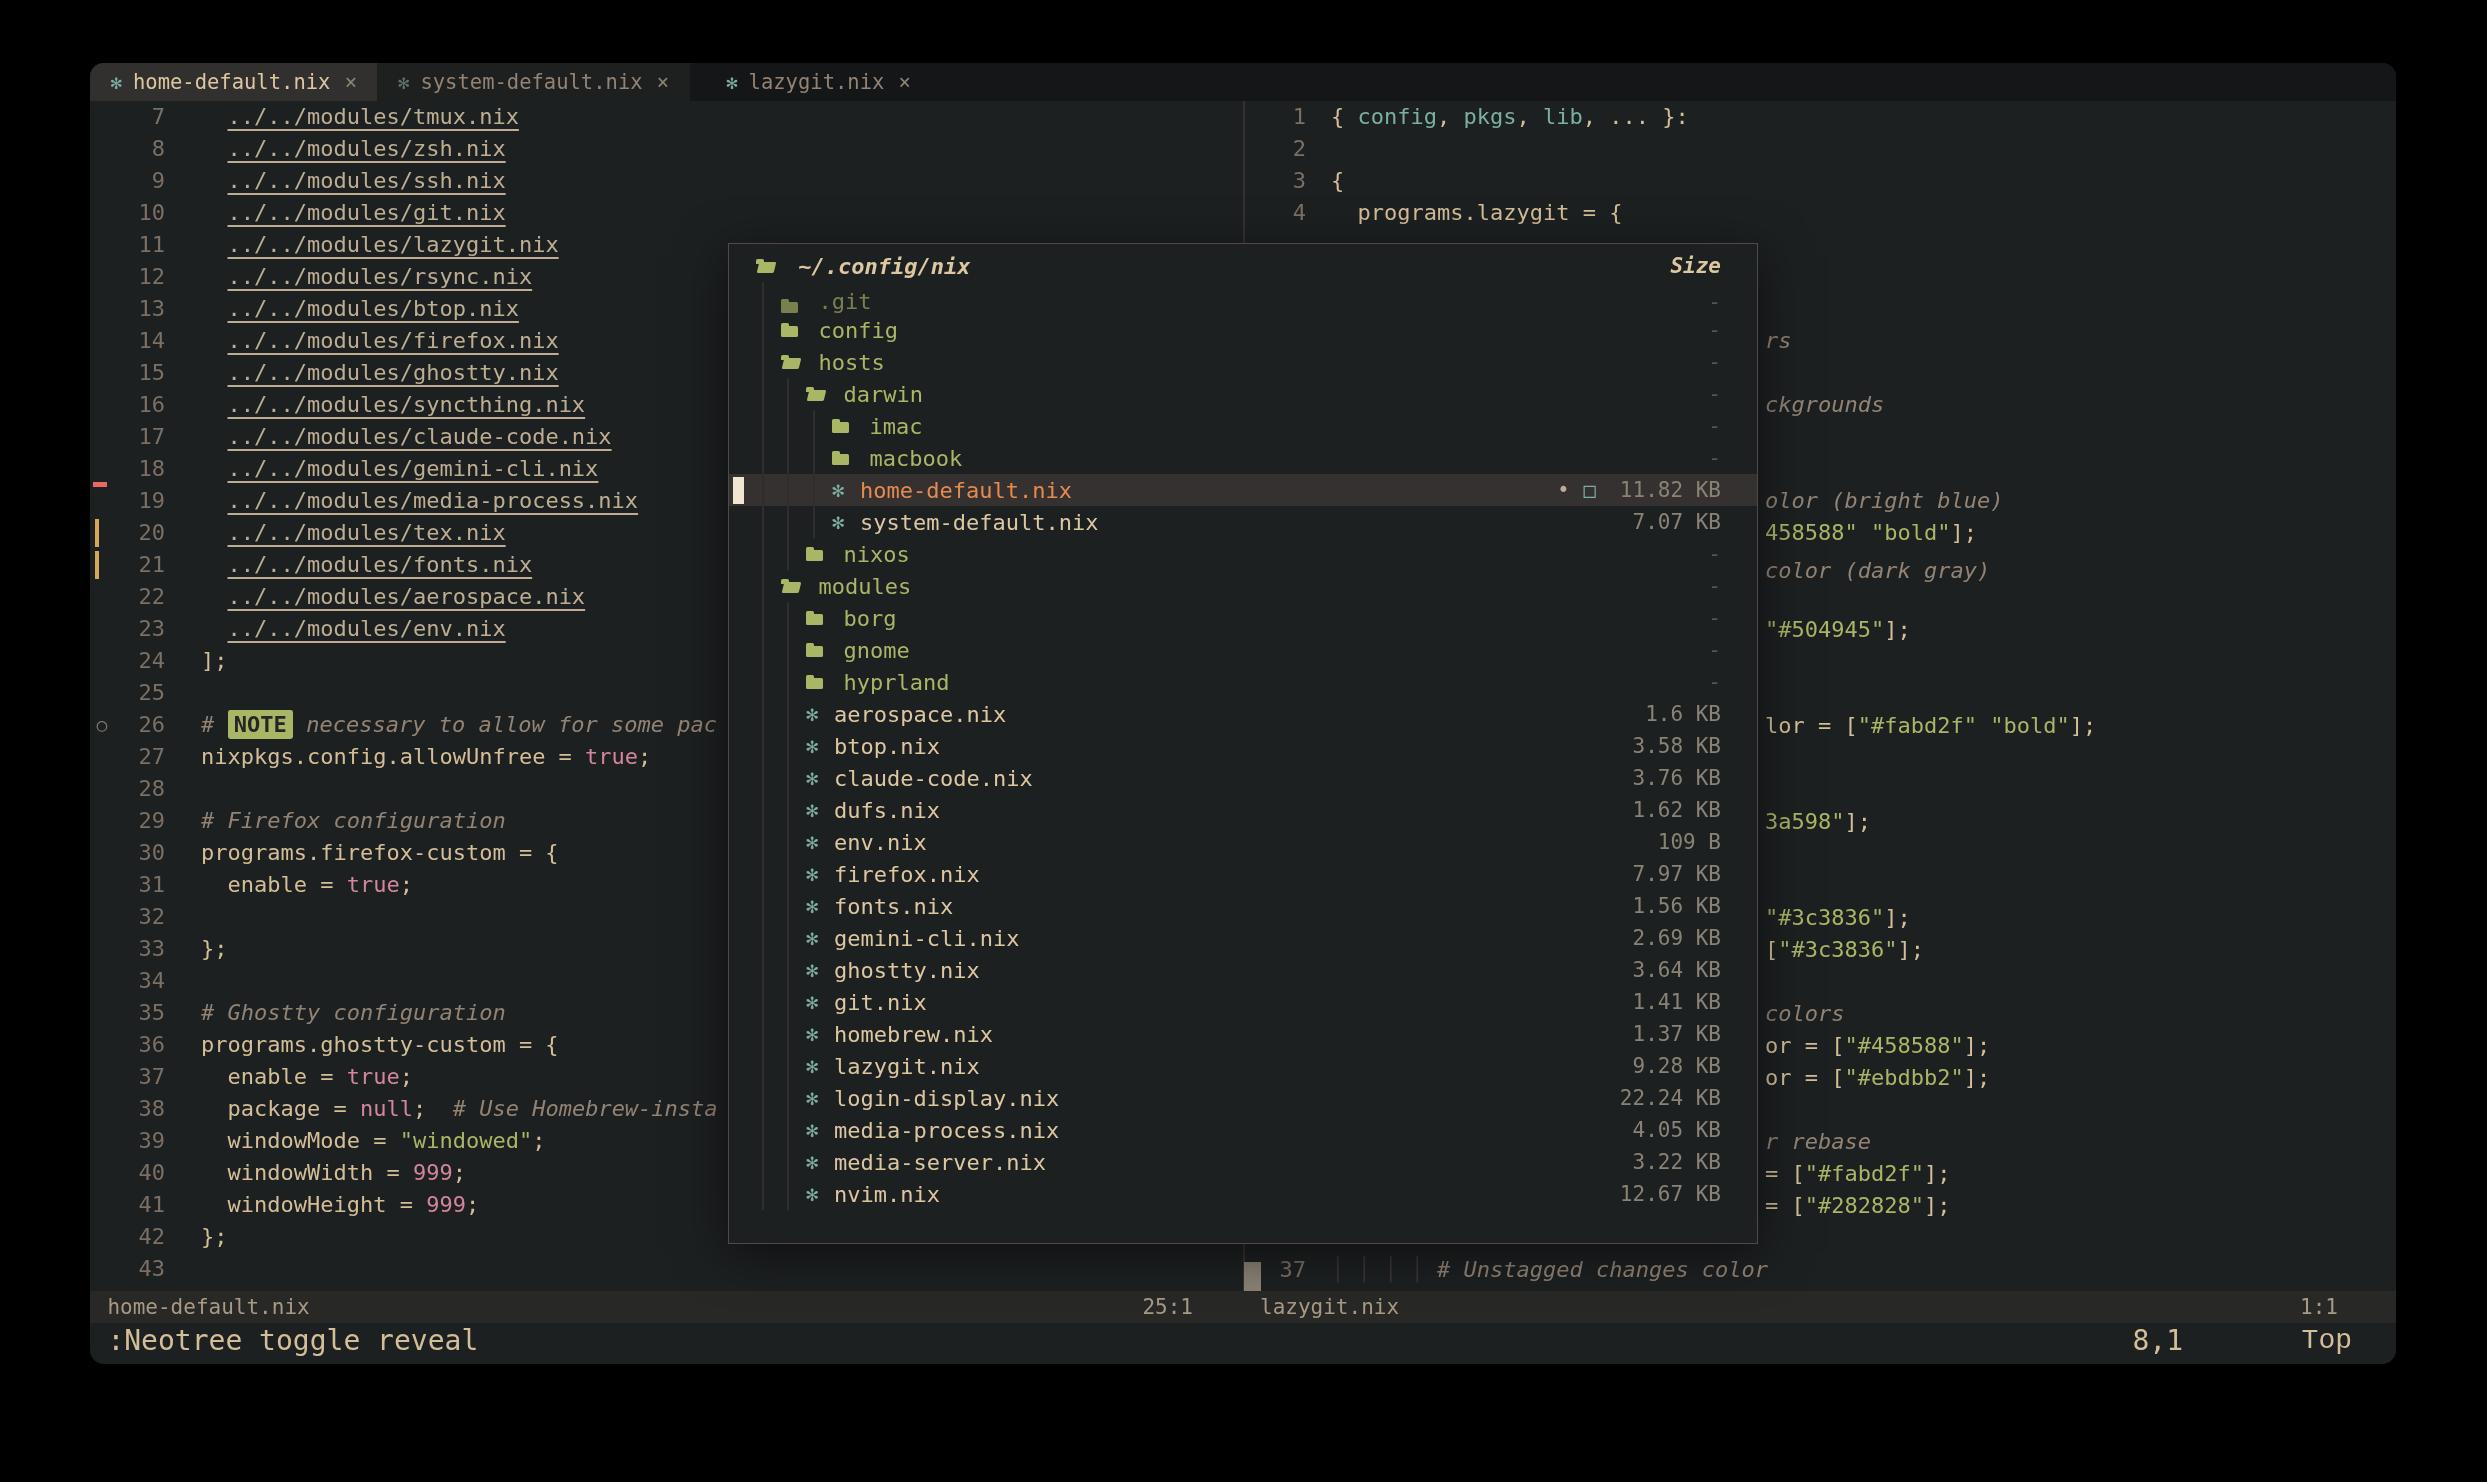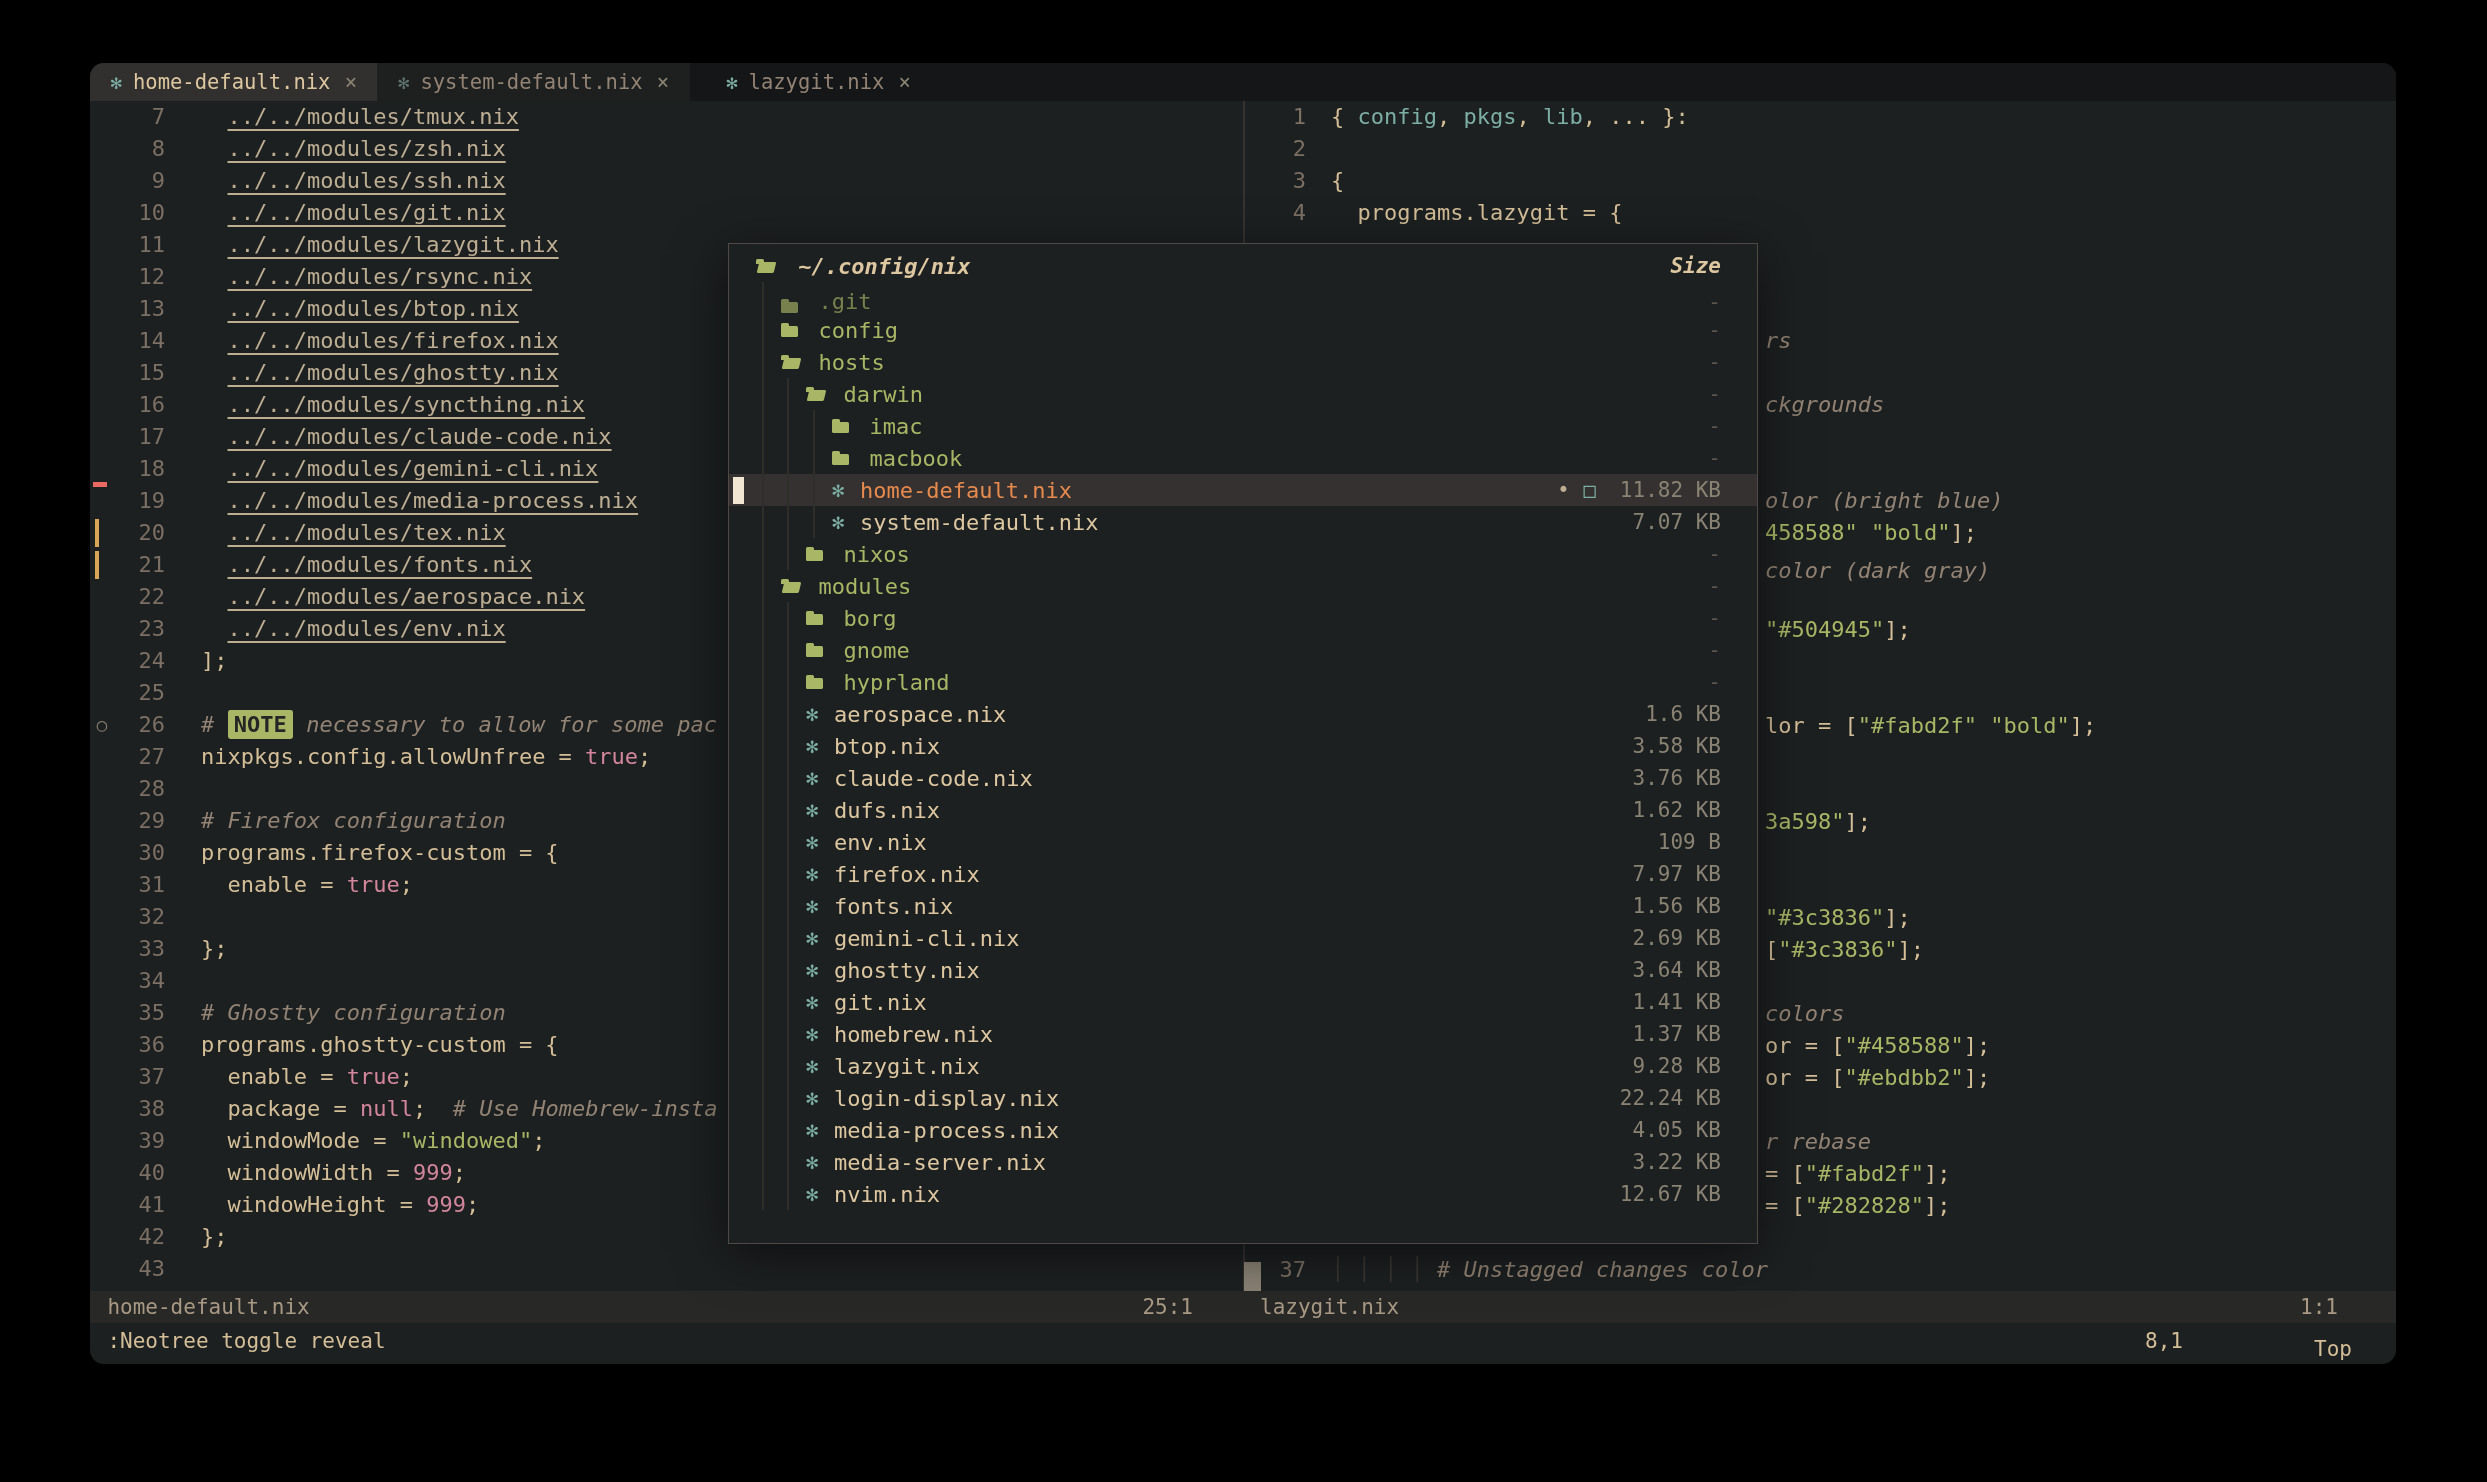--- a/index.html
+++ b/index.html
@@ -78,24 +78,24 @@
   
   .status{position:absolute;left:0;right:0;bottom:41px;height:32px;background:var(--statusline_bg);
     display:flex;font-size:21px;line-height:32px;color:var(--statusline_fg);}
   .st-left{width:1154px;display:flex;}
   .st-right{flex:1;display:flex;}
   .st-file-l{padding-left:17.4px;}
   .st-file-r{padding-left:16px;}
   .st-sp{flex:1;}
   .st-pos-l{padding-right:51px;}
   .st-pos-r{padding-right:58px;}
-  .cmdline{position:absolute;left:0;right:0;bottom:0;height:41px;font-size:21px;line-height:36px;color:var(--fg);}
+  .cmdline{position:absolute;left:0;right:0;bottom:0;height:41px;font-size:28px;line-height:36px;color:var(--fg);}
   .cmdtext{padding-left:17.4px;}
   .ruler{position:absolute;right:213px;top:0;}
-  .scrollpos{position:absolute;right:44px;top:8px;}
+  .scrollpos{position:absolute;right:44px;top:0;font-family:Liberation Mono, monospace;}
 </style>
 </head>
 <body>
 
 <div class="window">
 
   <div class="tabbar">
       <div class="tab active">
         <span class="nix">✻</span>
         <span class="tlabel">home-default.nix</span>

